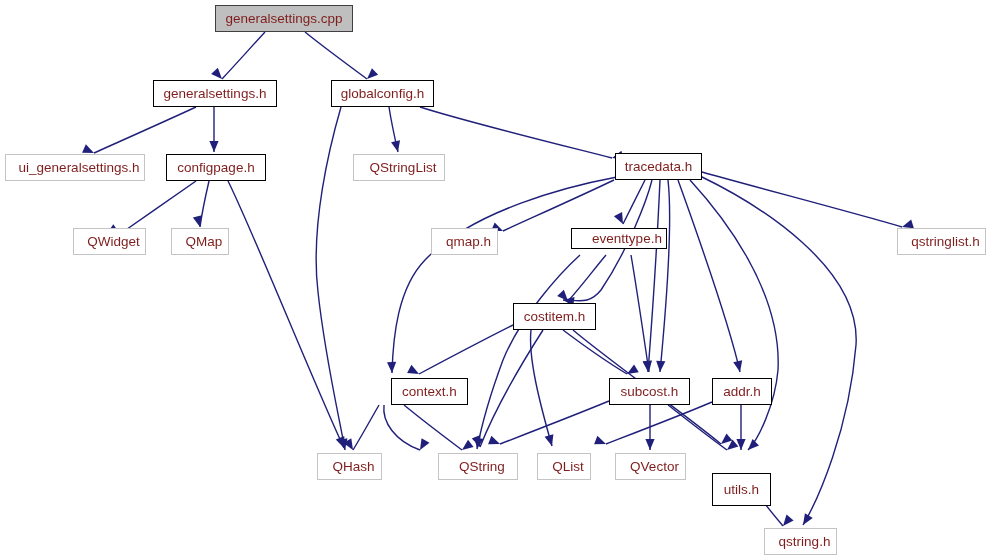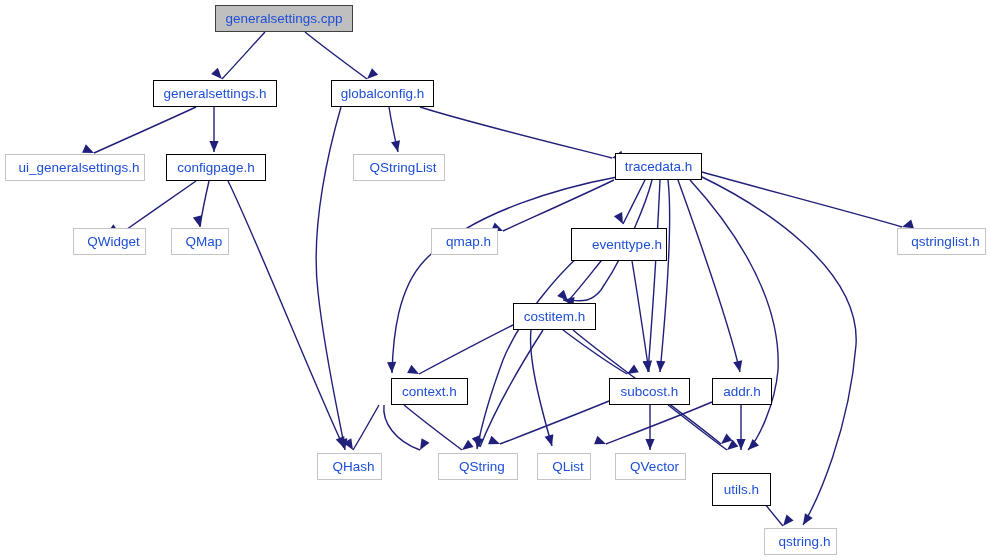--- a/index.html
+++ b/index.html
@@ -23,21 +23,21 @@
     height: 560px;
   }
   .node-box {
     position: absolute;
     box-sizing: border-box;
     display: flex;
     align-items: center;
     justify-content: center;
     background: #ffffff;
     font-size: 13.5px;
-    color: #1d4ed8;
+    color: #7f1d1d;
     white-space: nowrap;
     letter-spacing: 0px;
   }
   .node-box.kind-root {
     background: #bfbfbf;
     border: 1.5px solid #404040;
   }
   .node-box.kind-local {
     background: #ffffff;
     border: 1.5px solid #000000;
@@ -170,21 +170,21 @@
       </div>
       <div class="node-box kind-extern" style="left: 73px; top: 228px; width: 73px; height: 27px;">
         <span class="node-label">QWidget</span>
       </div>
       <div class="node-box kind-extern" style="left: 171px; top: 228px; width: 58px; height: 27px;">
         <span class="node-label">QMap</span>
       </div>
       <div class="node-box kind-extern" style="left: 431px; top: 228px; width: 67px; height: 27px;">
         <span class="node-label">qmap.h</span>
       </div>
-      <div class="node-box kind-local" style="left: 571px; top: 228px; width: 96px; height: 33px; padding-left: 16px;">
+      <div class="node-box kind-local" style="left: 571px; top: 228px; width: 96px; height: 21px; padding-left: 16px;">
         <span class="node-label">eventtype.h</span>
       </div>
       <div class="node-box kind-extern" style="left: 897px; top: 228px; width: 89px; height: 27px;">
         <span class="node-label">qstringlist.h</span>
       </div>
       <div class="node-box kind-local" style="left: 513px; top: 303px; width: 83px; height: 27px; text-align: center;">
         <span class="node-label">costitem.h</span>
       </div>
       <div class="node-box kind-local" style="left: 355px; top: 378px; width: 77px; height: 27px; margin-left: 36px;">
         <span class="node-label">context.h</span>

